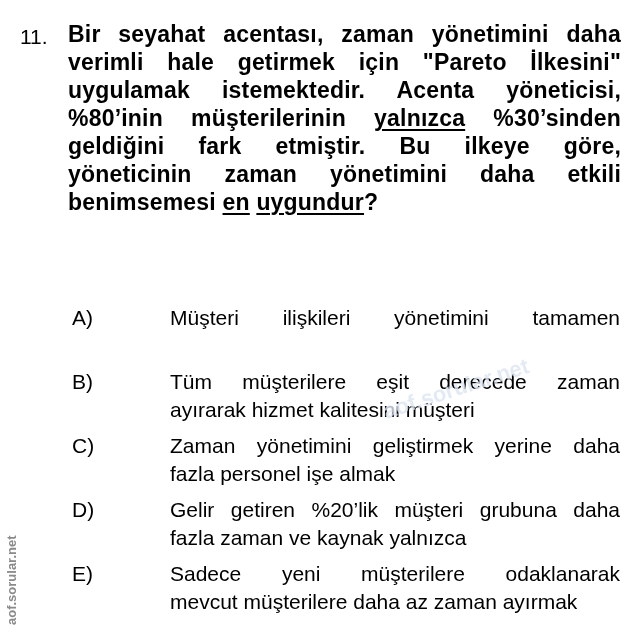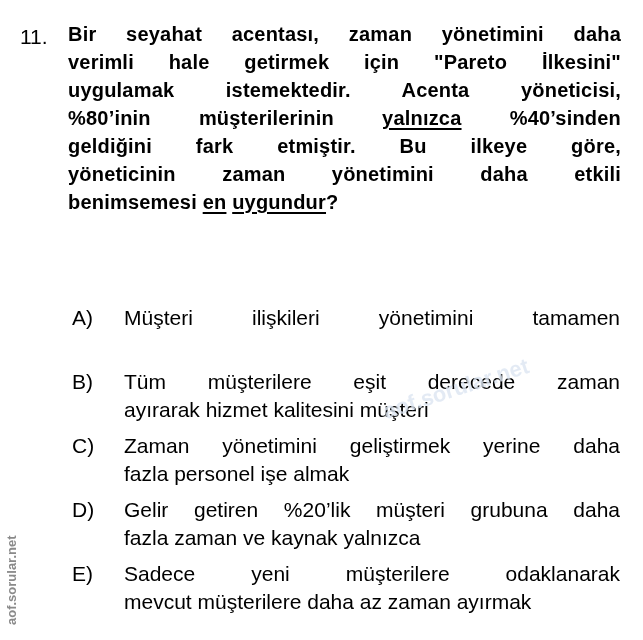--- a/index.html
+++ b/index.html
@@ -1,40 +1,40 @@
 <!DOCTYPE html>
 <html><head>
 <meta charset="utf-8">
 <style>
   html, body { margin:0; padding:0; background:#ffffff; }
   body { width:643px; height:640px; position:relative; overflow:hidden; font-family:"Liberation Sans", sans-serif; color:#000; }
   .qnum { position:absolute; left:20px; top:25px; font-size:21px; font-weight:normal; }
-  .stem { position:absolute; left:68px; top:20px; width:553px; font-size:20px; font-weight:bold; line-height:28px; text-align:justify; letter-spacing:0.2px; }
+  .stem { position:absolute; left:68px; top:20px; width:553px; font-size:23px; font-weight:bold; line-height:28px; text-align:justify; letter-spacing:0.2px; }
   .stem .ln { display:block; text-align:justify; text-align-last:justify; white-space:nowrap; height:28px; }
   .stem .ln.last { text-align-last:left; }
   .u { text-decoration:underline; text-decoration-thickness:2px; text-underline-offset:3px; }
   .opts { position:absolute; left:72px; top:304px; width:550px; }
   .opt { position:relative; height:64px; font-size:21px; line-height:28px; }
   .opt .lbl { position:absolute; left:0; top:0; }
   .opt .txt { position:absolute; left:52px; top:0; width:496px; }
-  .opt .txt .ln { display:block; white-space:nowrap; text-align:justify; text-align-last:justify; height:28px; }
+  .opt .txt .ln { display:block; white-space:nowrap; text-align:justify; text-align-last:justify; height:28px;margin-left:46px; }
   .opt .txt .ln.last { text-align-last:left; }
   .wm { position:absolute; left:380px; top:400px; font-size:22px; font-weight:bold; color:#dde6f2; transform:rotate(-18deg); transform-origin:left top; opacity:0.8; pointer-events:none; }
   .side { position:absolute; left:4px; top:625px; font-size:13px; font-weight:bold; color:#8a8a8a; transform:rotate(-90deg); transform-origin:left top; white-space:nowrap; }
 </style>
 </head>
 <body>
 
 <div class="qnum">11.</div>
 
 <div class="stem">
   <span class="ln">Bir seyahat acentası, zaman yönetimini daha</span>
   <span class="ln">verimli hale getirmek için "Pareto İlkesini"</span>
   <span class="ln">uygulamak istemektedir. Acenta yöneticisi,</span>
-  <span class="ln"><span>%80’inin müşterilerinin </span><span class="u">yalnızca</span><span> %40’sinden</span></span>
+  <span class="ln"><span>%80’inin müşterilerinin </span><span class="u">yalnızca</span><span> %30’sinden</span></span>
   <span class="ln">geldiğini fark etmiştir. Bu ilkeye göre,</span>
   <span class="ln">yöneticinin zaman yönetimini daha etkili</span>
   <span class="ln last"><span>benimsemesi </span><span class="u">en</span><span> </span><span class="u">uygundur</span><span>?</span></span>
 </div>
 
 <div class="opts">
   <div class="opt">
     <span class="lbl">A)</span>
     <span class="txt">
       <span class="ln">Müşteri ilişkileri yönetimini tamamen</span>

